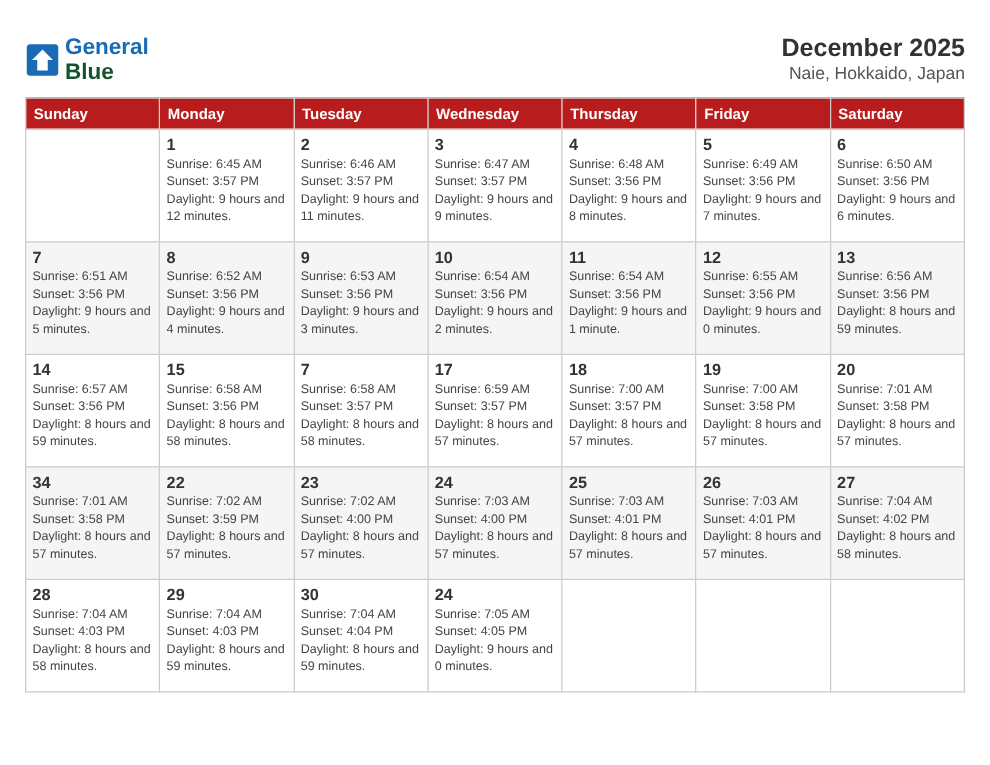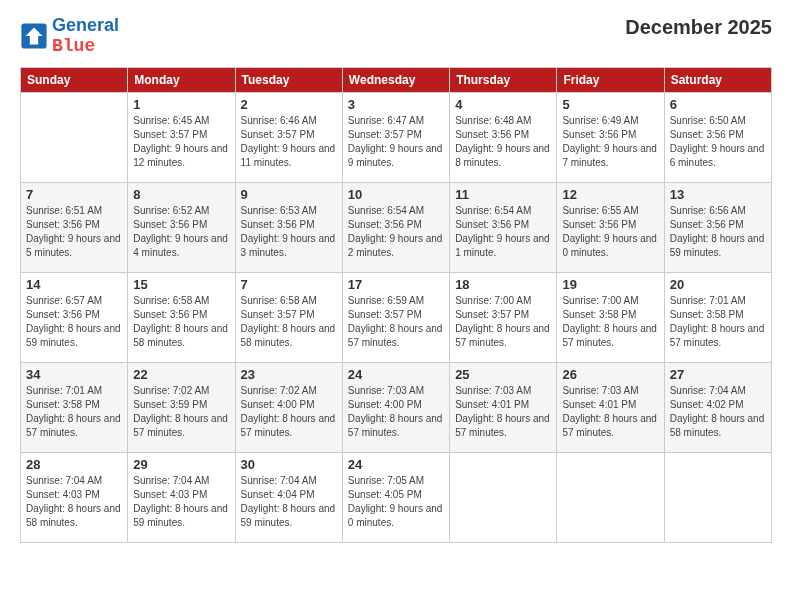--- a/index.html
+++ b/index.html
@@ -7,20 +7,21 @@
       width: 792px;
       height: 612px;
       background: #fff;
       font-family: Arial, sans-serif;
       font-size: 11px;
       color: #333;
       overflow: hidden;
     }
     .container {
       padding: 16px 20px 12px 20px;
+      margin-top: 12px;
     }
     .header {
       display: flex;
       justify-content: space-between;
       align-items: flex-start;
       margin-bottom: 10px;
     }
     .logo {
       display: flex;
       align-items: center;
@@ -98,26 +99,27 @@
 <div class="container">
   <div class="header">
     <div class="logo">
       <svg class="logo-icon" viewBox="0 0 40 40">
         <rect x="2" y="2" width="36" height="36" rx="4" fill="#1a6bb5"></rect>
         <polygon points="20,8 32,20 26,20 26,32 14,32 14,20 8,20" fill="white"></polygon>
       </svg>
       <div>
         <div class="logo-text">
           <span>General</span><br>
-          <span style="color:#ef4444;font-family:Liberation Mono, monospace;">Blue</span>
+          <span style="color:#14532d;">Blue</span>
         </div>
       </div>
     </div>
     <div class="title-block">
       <div class="month-title">December 2025</div>
+      <div class="subtitle">Naie, Hokkaido, Japan</div>
     </div>
   </div>
 
   <table>
     <thead>
       <tr>
         <th>Sunday</th>
         <th>Monday</th>
         <th>Tuesday</th>
         <th>Wednesday</th>

